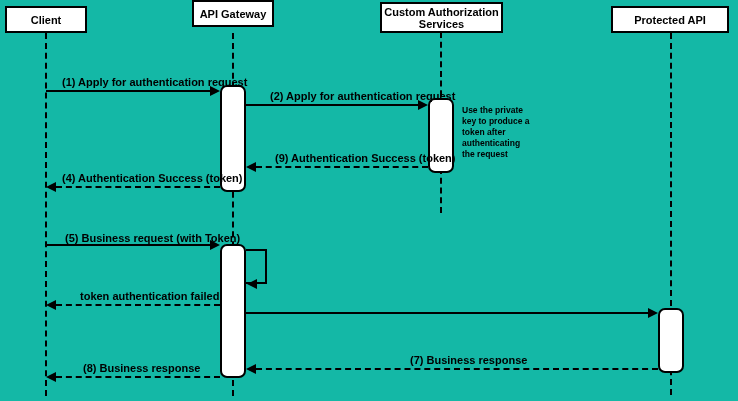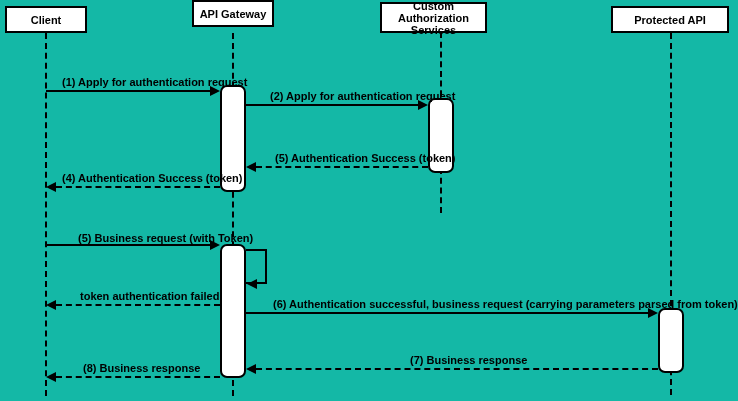--- a/index.html
+++ b/index.html
@@ -51,61 +51,65 @@
   <div class="lifeline" style="left:232px; top:33px; height:363px;"></div>
   <div class="lifeline" style="left:440px; top:32px; height:181px;"></div>
   <div class="lifeline" style="left:670px; top:33px; height:362px;"></div>
 
   <div class="actor" style="left:5px; top:6px; width:82px; height:27px;">
     <span>Client</span>
   </div>
   <div class="actor" style="left:192px; top:0; width:82px; height:27px;">
     <span>API Gateway</span>
   </div>
-  <div class="actor" style="left:380px; top:2px; width:107px; height:31px;justify-content:center;">
+  <div class="actor" style="left:380px; top:2px; width:123px; height:31px;justify-content:center;">
     <span>Custom Authorization Services</span>
   </div>
   <div class="actor" style="left:611px; top:6px; width:118px; height:27px;">
     <span>Protected API</span>
   </div>
 
   <div class="bar" style="left:220px; top:85px; height:107px;"></div>
   <div class="bar" style="left:428px; top:98px; height:75px;"></div>
   <div class="bar" style="left:220px; top:244px; height:134px;"></div>
   <div class="bar" style="left:658px; top:308px; height:65px;"></div>
 
   <div class="msg-label" style="left:62px; top:76px;">(1) Apply for authentication request</div>
   <div class="hline" style="left:46px; top:90px; width:165px;"></div>
   <div class="arrow-r" style="left:210px; top:86px;"></div>
 
   <div class="msg-label" style="left:270px; top:90px;">(2) Apply for authentication request</div>
   <div class="hline" style="left:246px; top:104px; width:173px;"></div>
   <div class="arrow-r" style="left:418px; top:100px;"></div>
 
+  <div class="note" style="left:462px; top:105px; width:100px;">Use the private
+key to produce a
+token after
+authenticating
+the request</div>
 
-  <div class="msg-label" style="left:275px; top:152px;">(5) Authentication Success (token)</div>
+  <div class="msg-label" style="left:275px; top:152px;">(9) Authentication Success (token)</div>
   <div class="hline dashed" style="left:256px; top:166px; width:172px;"></div>
   <div class="arrow-l" style="left:246px; top:162px;"></div>
 
   <div class="msg-label" style="left:62px; top:172px;">(4) Authentication Success (token)</div>
   <div class="hline dashed" style="left:56px; top:186px; width:164px;"></div>
   <div class="arrow-l" style="left:46px; top:182px;"></div>
 
-  <div class="msg-label" style="left:78px; top:232px;">(5) Business request (with Token)</div>
+  <div class="msg-label" style="left:65px; top:232px;">(5) Business request (with Token)</div>
   <div class="hline" style="left:46px; top:244px; width:165px;"></div>
   <div class="arrow-r" style="left:210px; top:240px;"></div>
 
   <div class="loop" style="left:246px; top:249px; width:21px; height:35px;"></div>
   <div class="arrow-l" style="left:247px; top:279px;"></div>
 
   <div class="msg-label" style="left:80px; top:290px;">token authentication failed</div>
   <div class="hline dashed" style="left:56px; top:304px; width:164px;"></div>
   <div class="arrow-l" style="left:46px; top:300px;"></div>
 
-  <div class="msg-label" style="left:273px; top:298px;">(6) Authentication successful, business request (carrying parameters parsed from token)</div>
   <div class="hline" style="left:246px; top:312px; width:403px;"></div>
   <div class="arrow-r" style="left:648px; top:308px;"></div>
 
   <div class="msg-label" style="left:410px; top:354px;">(7) Business response</div>
   <div class="hline dashed" style="left:256px; top:368px; width:402px;"></div>
   <div class="arrow-l" style="left:246px; top:364px;"></div>
 
   <div class="msg-label" style="left:83px; top:362px;">(8) Business response</div>
   <div class="hline dashed" style="left:56px; top:376px; width:164px;"></div>
   <div class="arrow-l" style="left:46px; top:372px;"></div>

